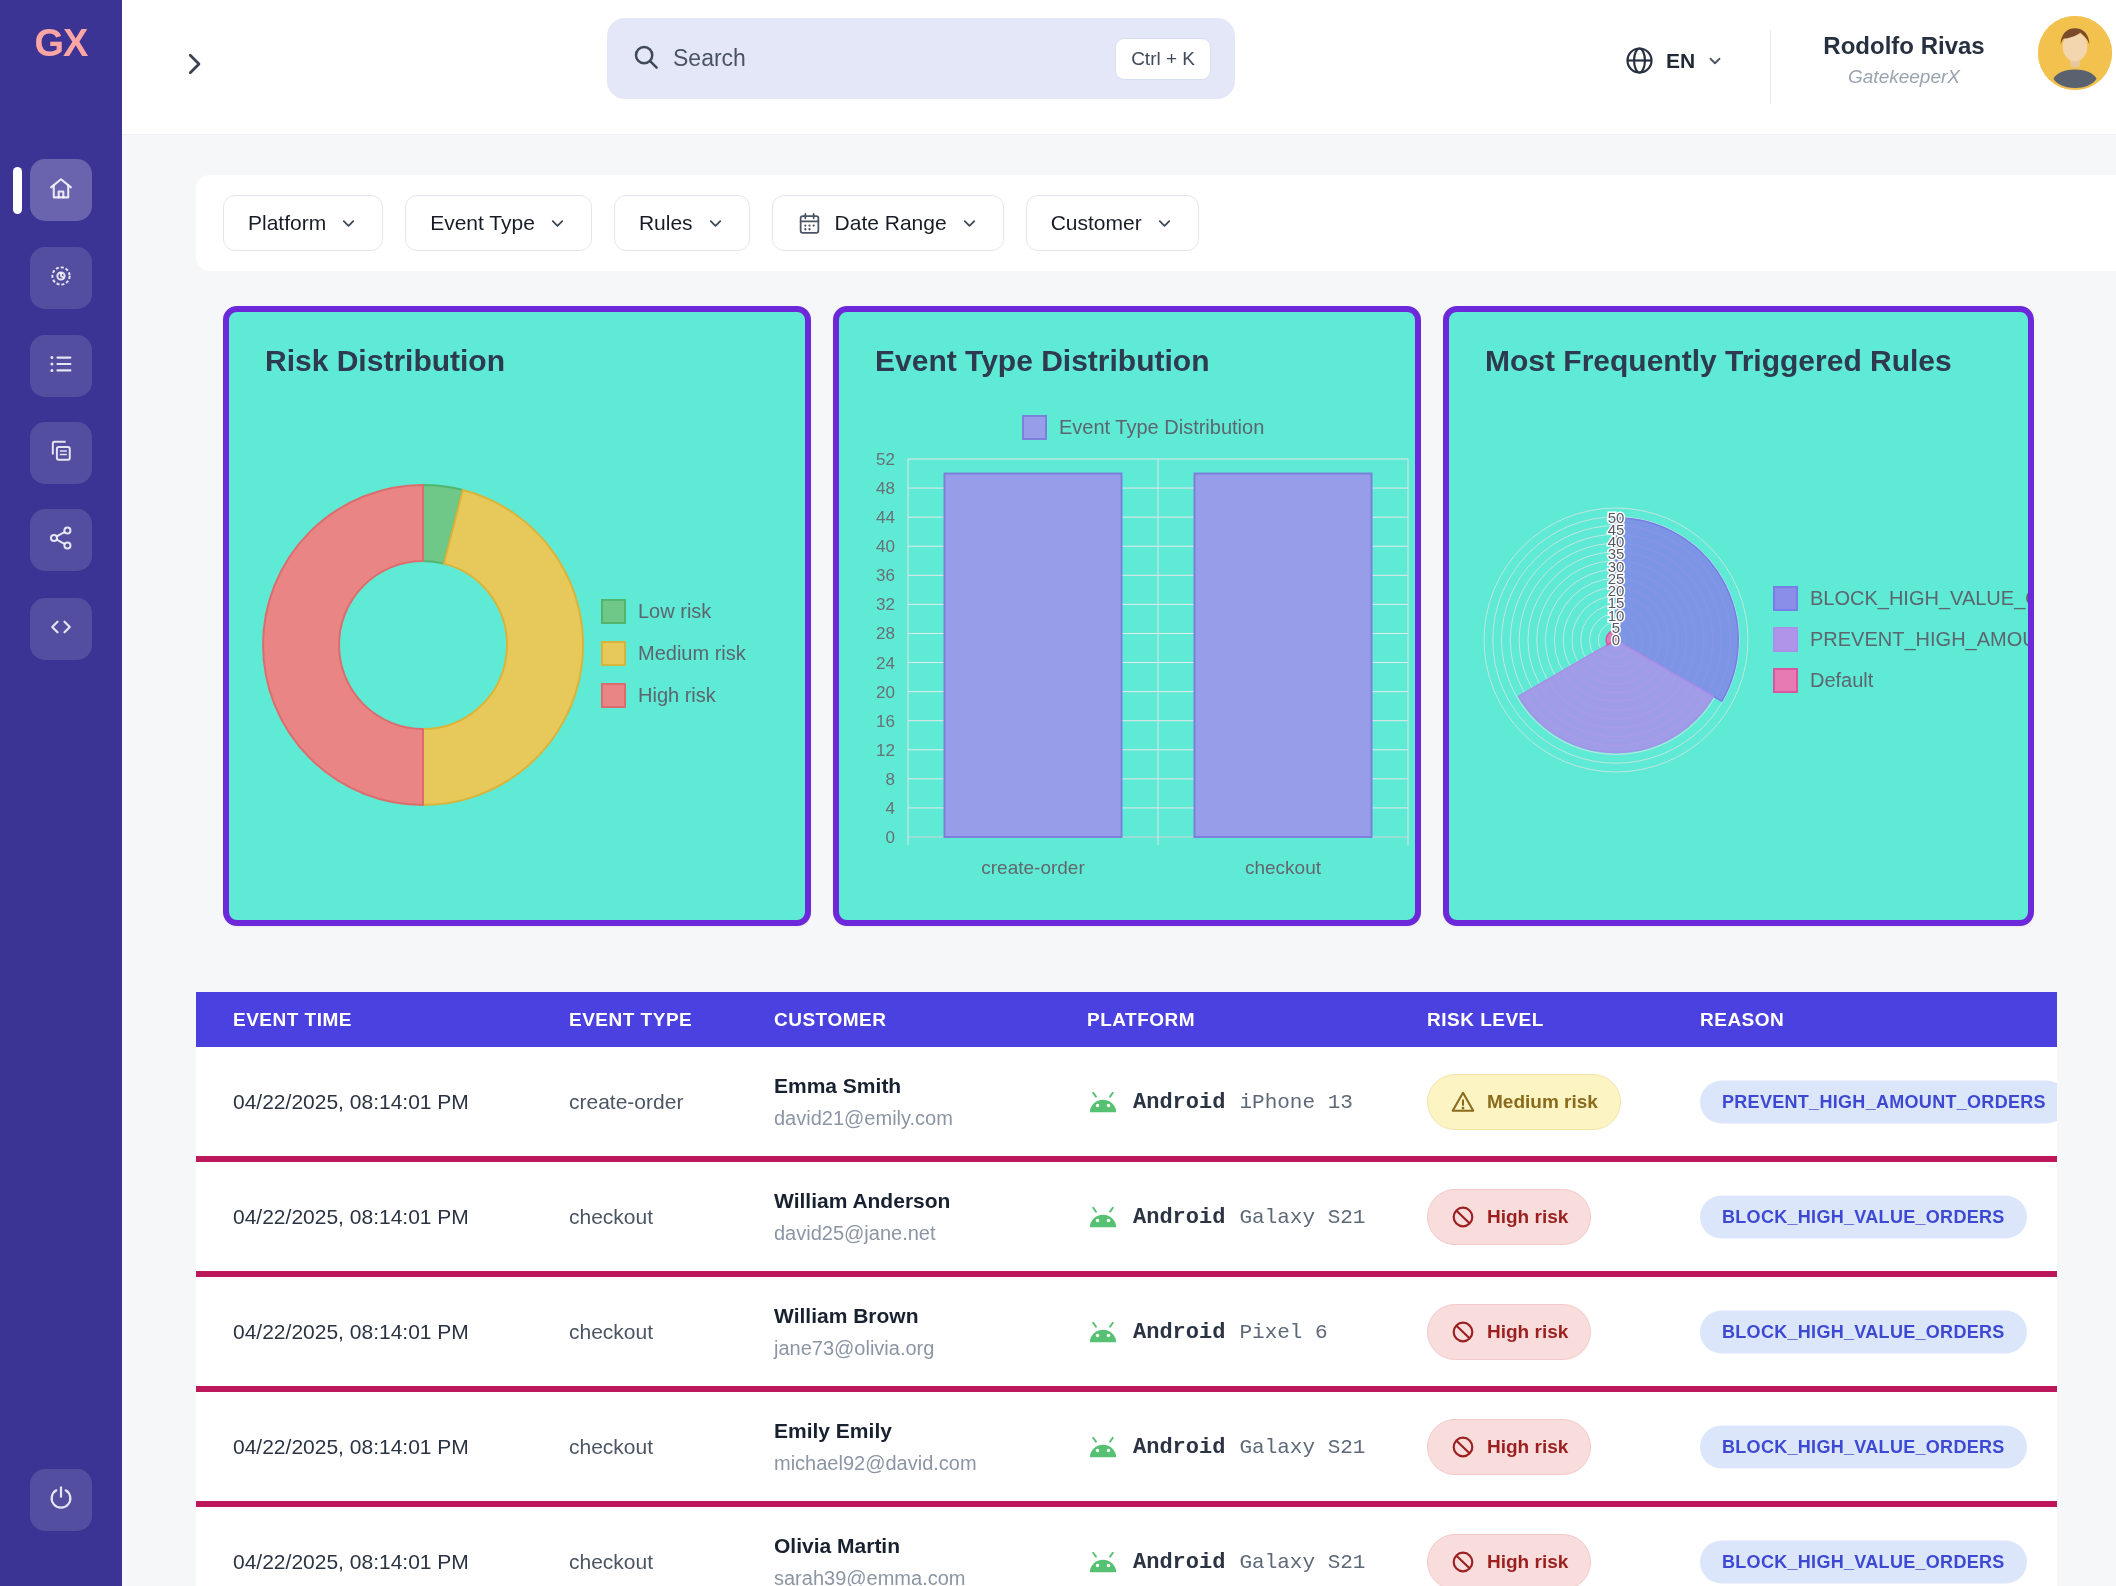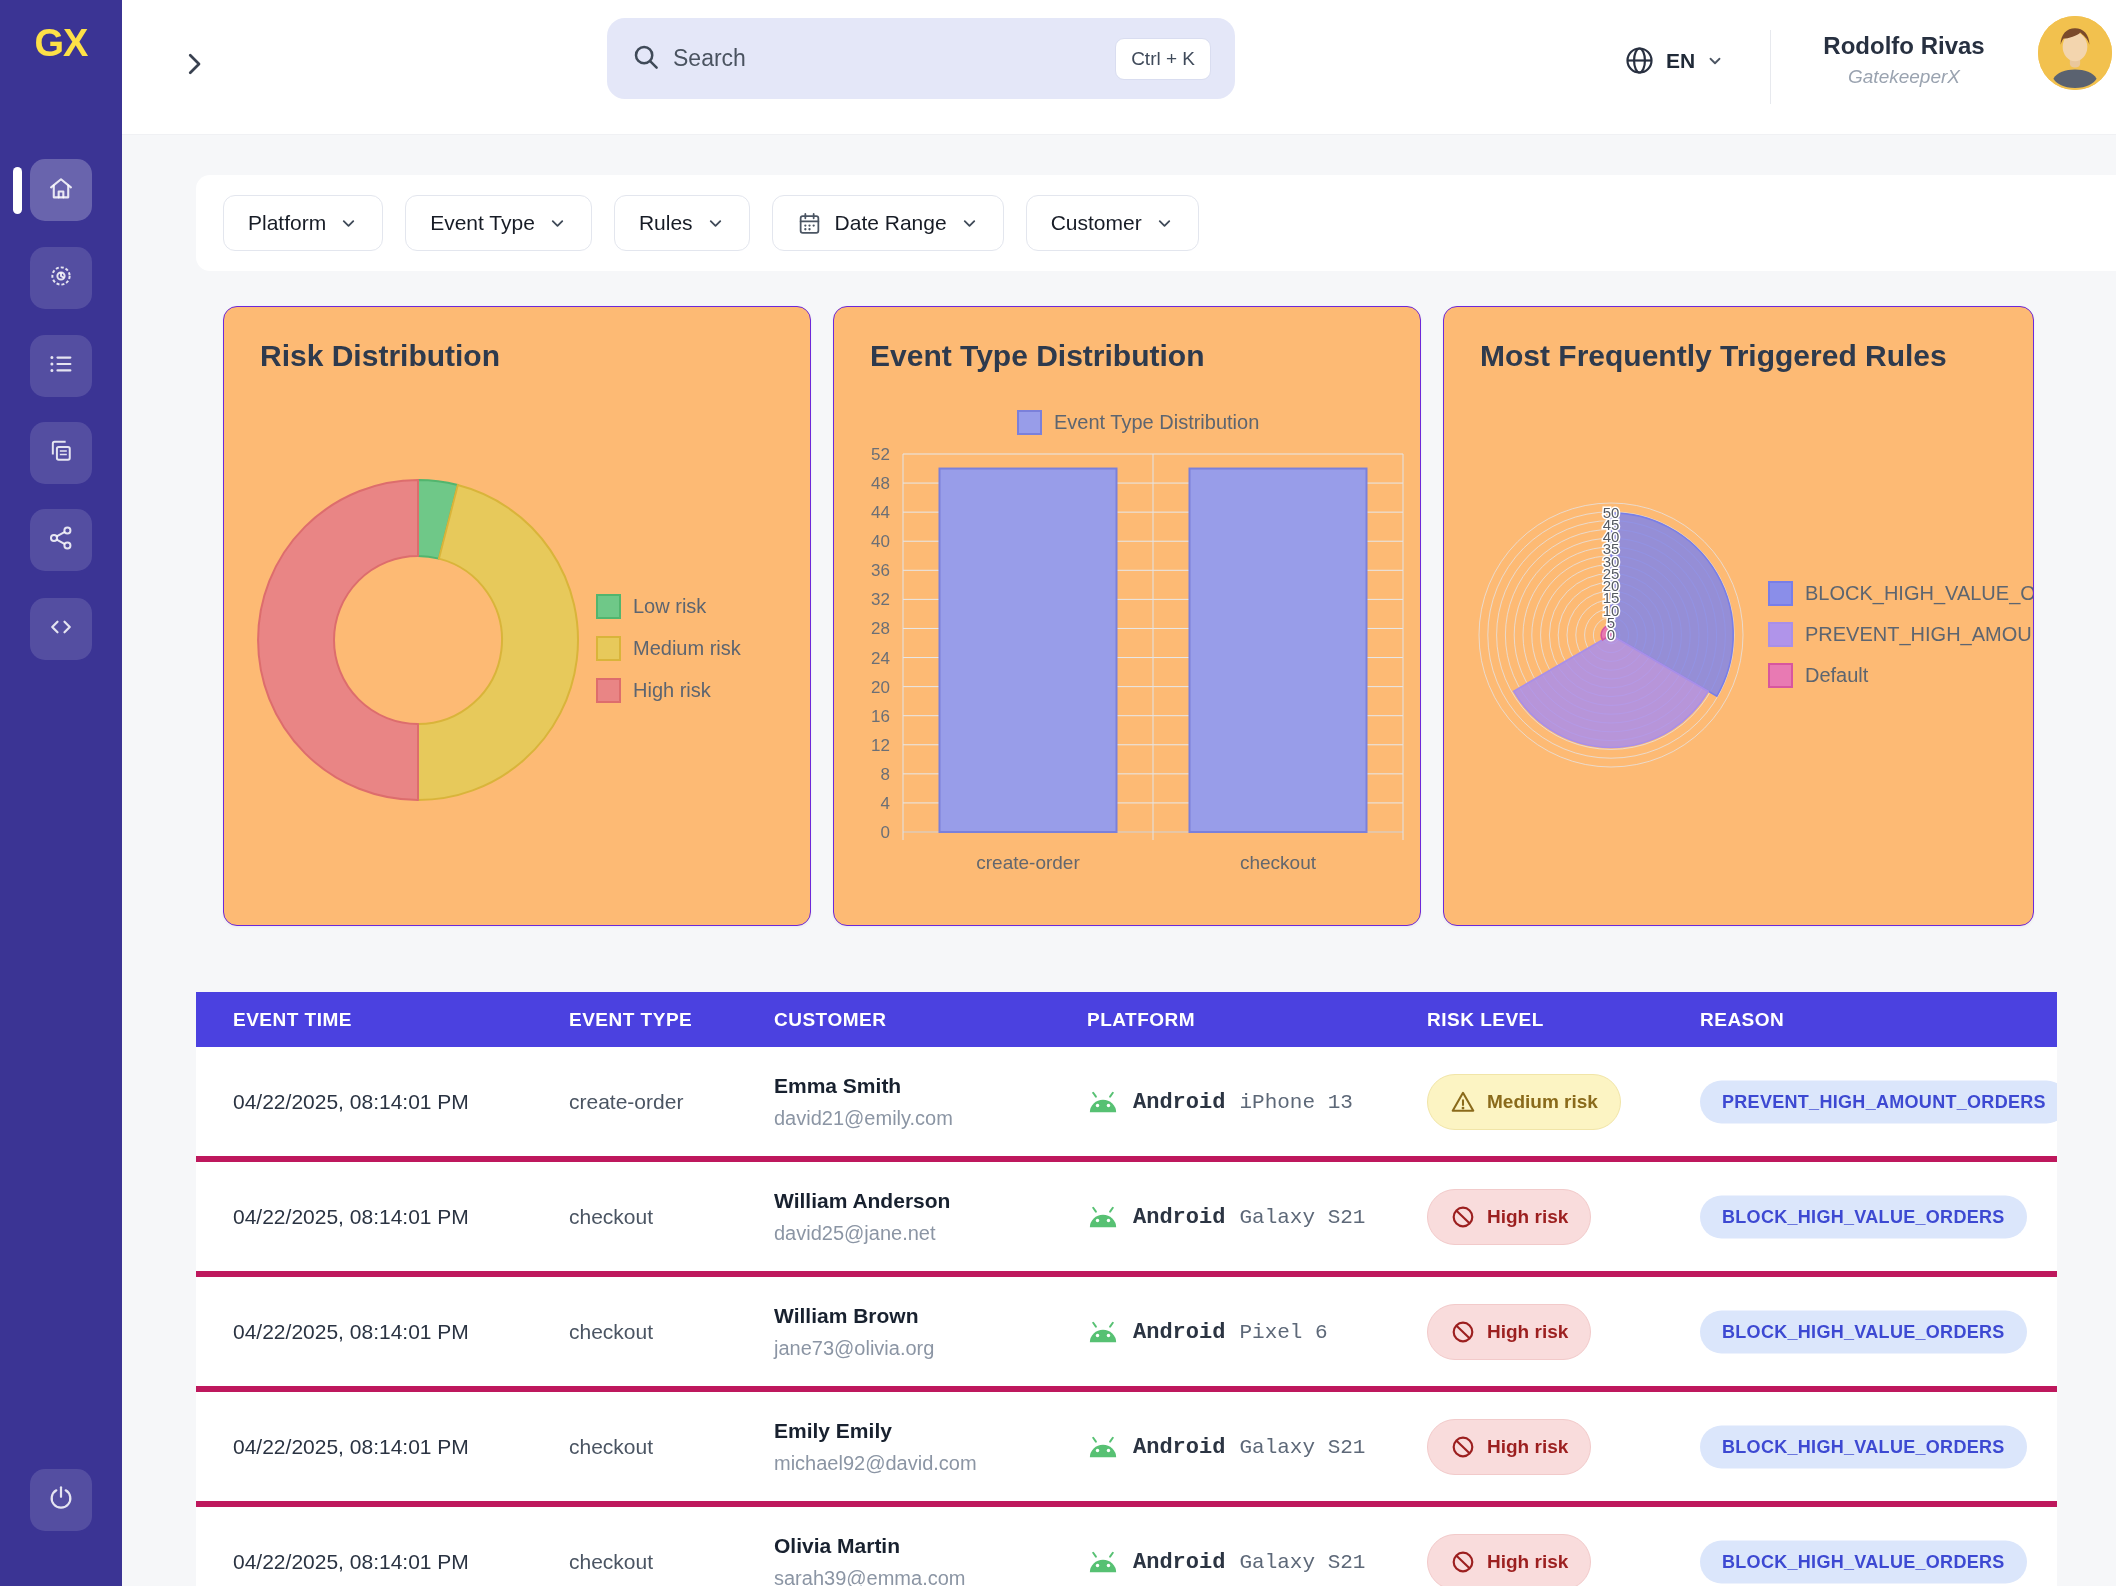--- a/index.html
+++ b/index.html
@@ -4,21 +4,21 @@
 <style>
   * { margin:0; padding:0; box-sizing:border-box; }
   html,body { width:2116px; height:1586px; }
   body {
     position:relative; overflow:hidden;
     font-family:"Liberation Sans", sans-serif;
     background:#f6f7f9; color:#1f2937;
   }
   
   .sidebar { position:absolute; left:0; top:0; width:122px; height:1586px; background:#3b3494; z-index:5; }
-  .logo { position:absolute; top:22px; width:122px; text-align:center; color:#fde047;
+  .logo { position:absolute; top:22px; width:122px; text-align:center; color:#fca5a5;
           font-size:38px; font-weight:800; letter-spacing:-1px; }
   .nav-item { position:absolute; left:30px; width:62px; height:62px; border-radius:15px;
           background:rgba(255,255,255,.13); display:flex; align-items:center; justify-content:center;
           color:rgba(255,255,255,.85); cursor:pointer; }
   .nav-item.active { background:rgba(255,255,255,.24); }
   .nav-item svg { width:28px; height:28px; }
   .active-bar { position:absolute; left:13px; top:167px; width:9px; height:47px; background:#fff; border-radius:6px; }
   
   .topbar { position:absolute; left:122px; top:0; width:1994px; height:135px; background:#fff;
             border-bottom:1px solid #f0f1f4; z-index:4; }
@@ -46,21 +46,21 @@
   
   .filters-band { position:absolute; left:196px; top:175px; width:1920px; height:96px; background:#fff;
             border-radius:14px 0 0 14px; display:flex; align-items:center; gap:22px; padding-left:27px; z-index:2; }
   .filter-btn { display:flex; align-items:center; gap:13px; height:56px; padding:0 24px;
             background:#fff; border:1.5px solid #e3e6ee; border-radius:12px; font-family:inherit;
             font-size:21px; color:#171c26; cursor:pointer; }
   .filter-btn svg.cal { width:25px; height:25px; color:#4b5563; }
   .filter-btn svg.dn { width:19px; height:19px; color:#3f4a58; }
   
   .charts-row { position:absolute; left:223px; top:306px; display:flex; gap:22px; z-index:2; }
-  .card { position:relative; background:#fdba74; border:1px solid #6d28d9; border-radius:14px;
+  .card { position:relative; background:#5eead4; border:6px solid #6d28d9; border-radius:14px;
             box-shadow:0 1px 3px rgba(16,24,40,.05); width:588px; height:620px; overflow:hidden; }
   .card.wide { width:591px; }
   .card h3 { position:absolute; top:32px; left:36px; font-size:30px; font-weight:600; color:#2e3a4d; }
   .card svg.plot { position:absolute; left:0; top:0; }
   .legend { position:absolute; display:flex; flex-direction:column; gap:16px; }
   .legend-item { display:flex; align-items:center; gap:12px; cursor:pointer; }
   .legend-item .sw { width:25px; height:25px; border:2px solid transparent; flex:0 0 auto; }
   .legend-item .lt { font-size:20px; color:#5d6570; white-space:nowrap; }
   #donut-legend { left:372px; top:287px; gap:17px; }
   #bar-legend { left:183px; top:103px; }

